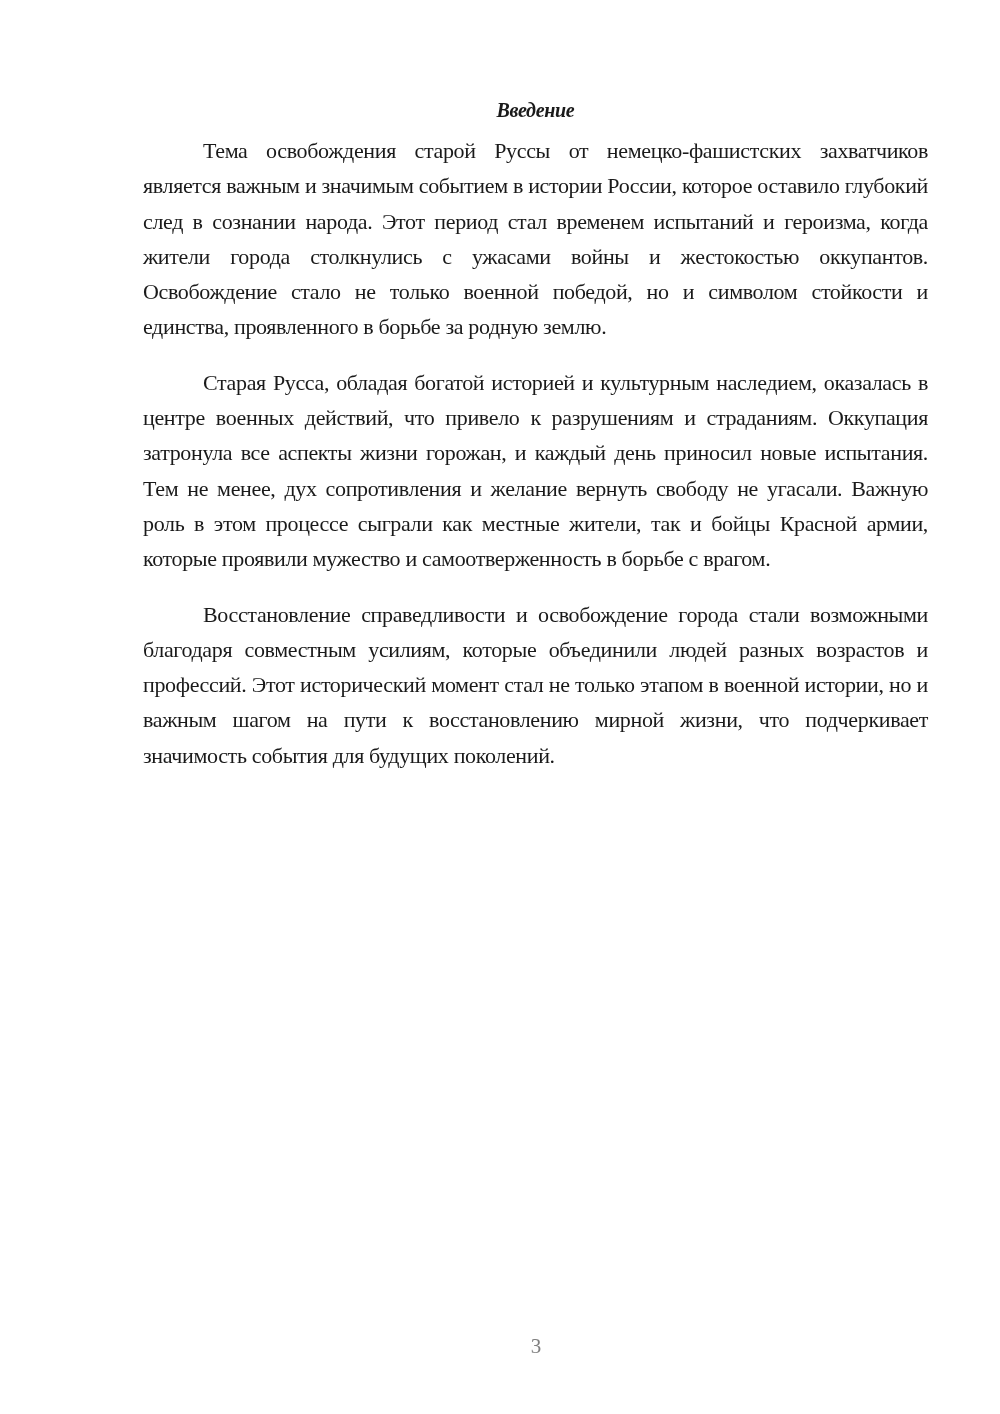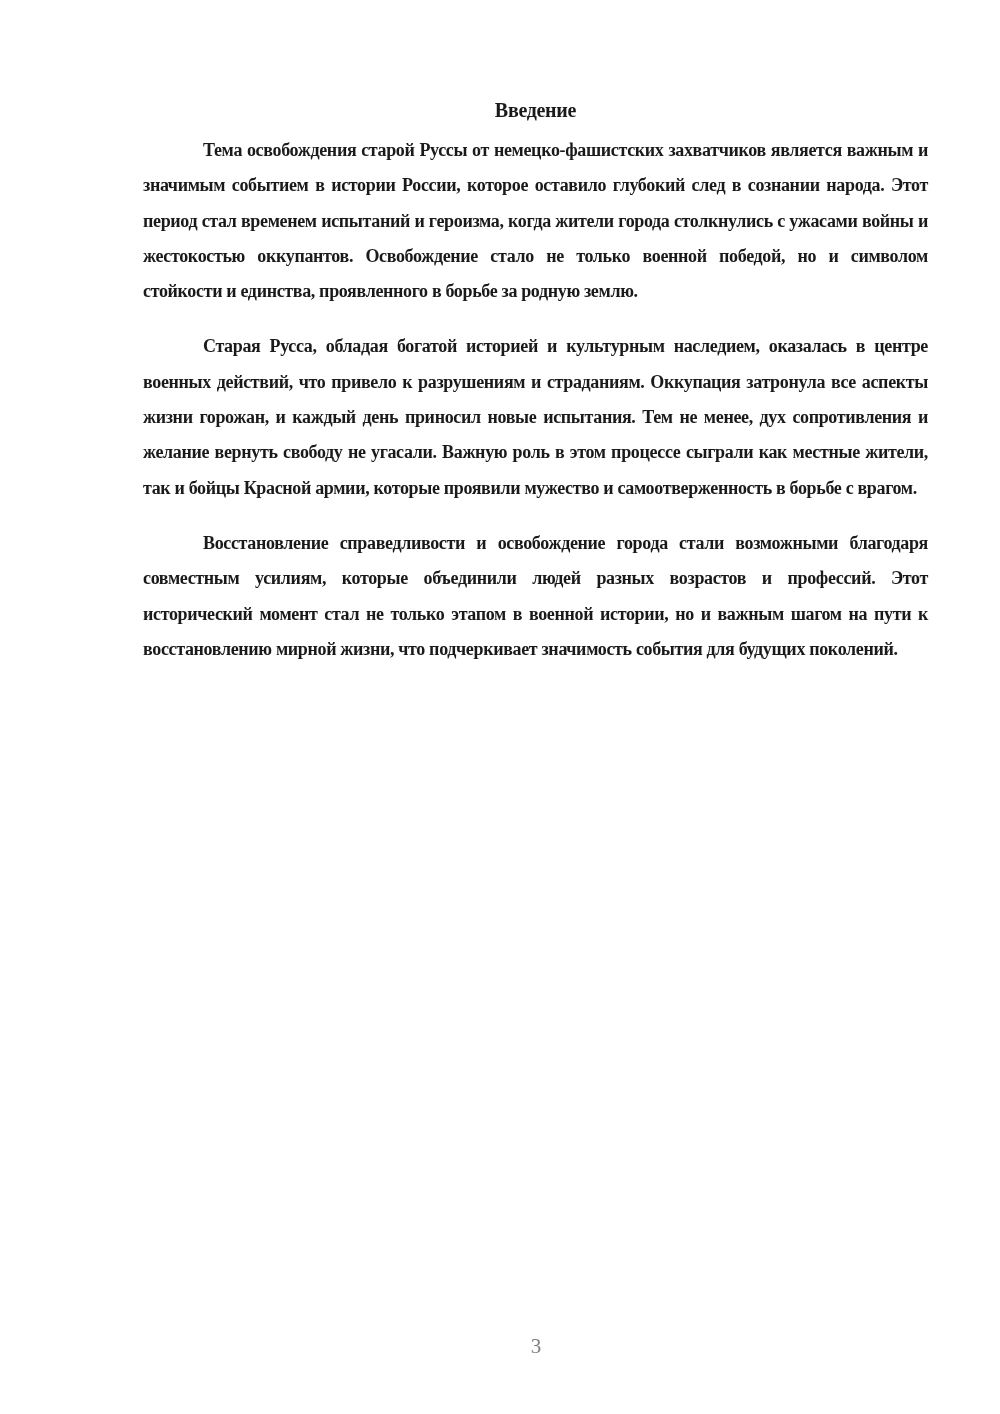--- a/index.html
+++ b/index.html
@@ -28,31 +28,31 @@
       top: 96px;
       width: 785px;
     }
     .title {
       text-align: center;
       font-weight: bold;
       font-size: 20px;
       line-height: 28px;
       margin: 0 0 9px 0;
       letter-spacing: -0.3px;
+      font-style: italic;
     }
     .para {
       margin: 0 0 20px 0;
-      font-size: 18px;
+      font-size: 22px;
       line-height: 35.3px;
       text-align: justify;
       text-align-last: left;
       text-indent: 60px;
       letter-spacing: -0.35px;
       word-spacing: 0px;
-      font-weight: bold;
     }
     .page-number {
       position: absolute;
       left: 0;
       width: 1000px;
       top: 1334px;
       text-align: center;
       padding-left: 72px;
       box-sizing: border-box;
       font-size: 21px;

